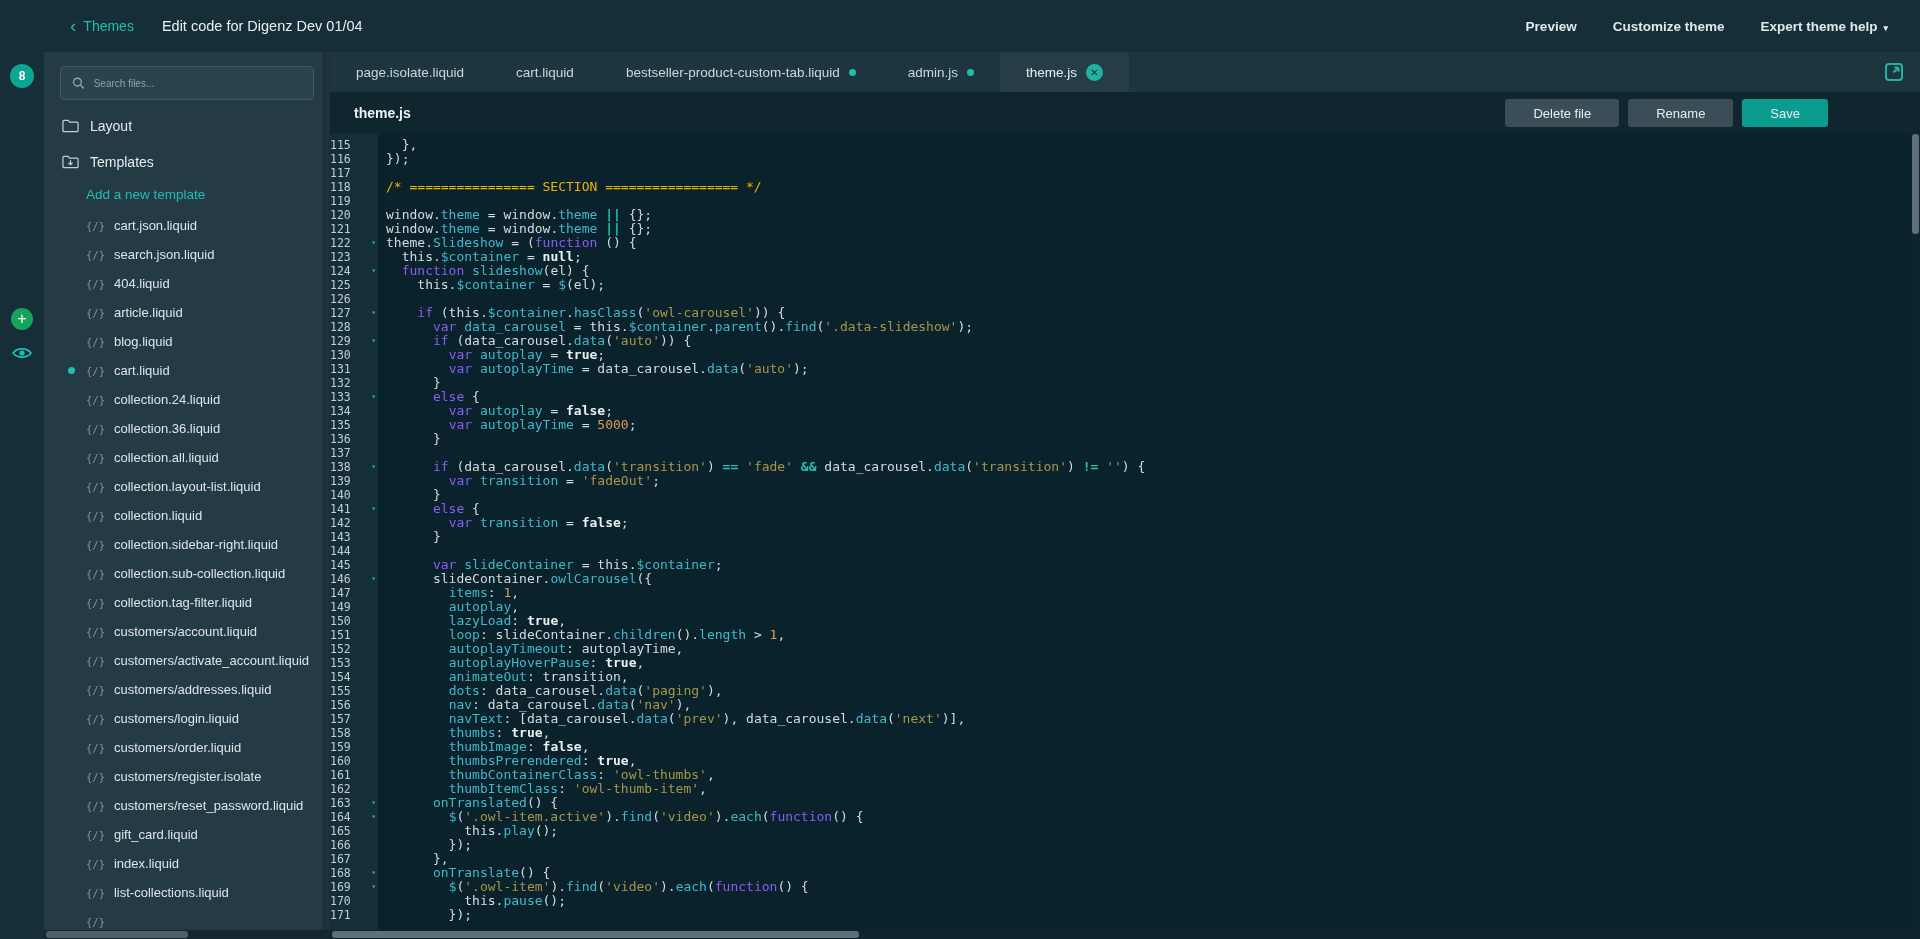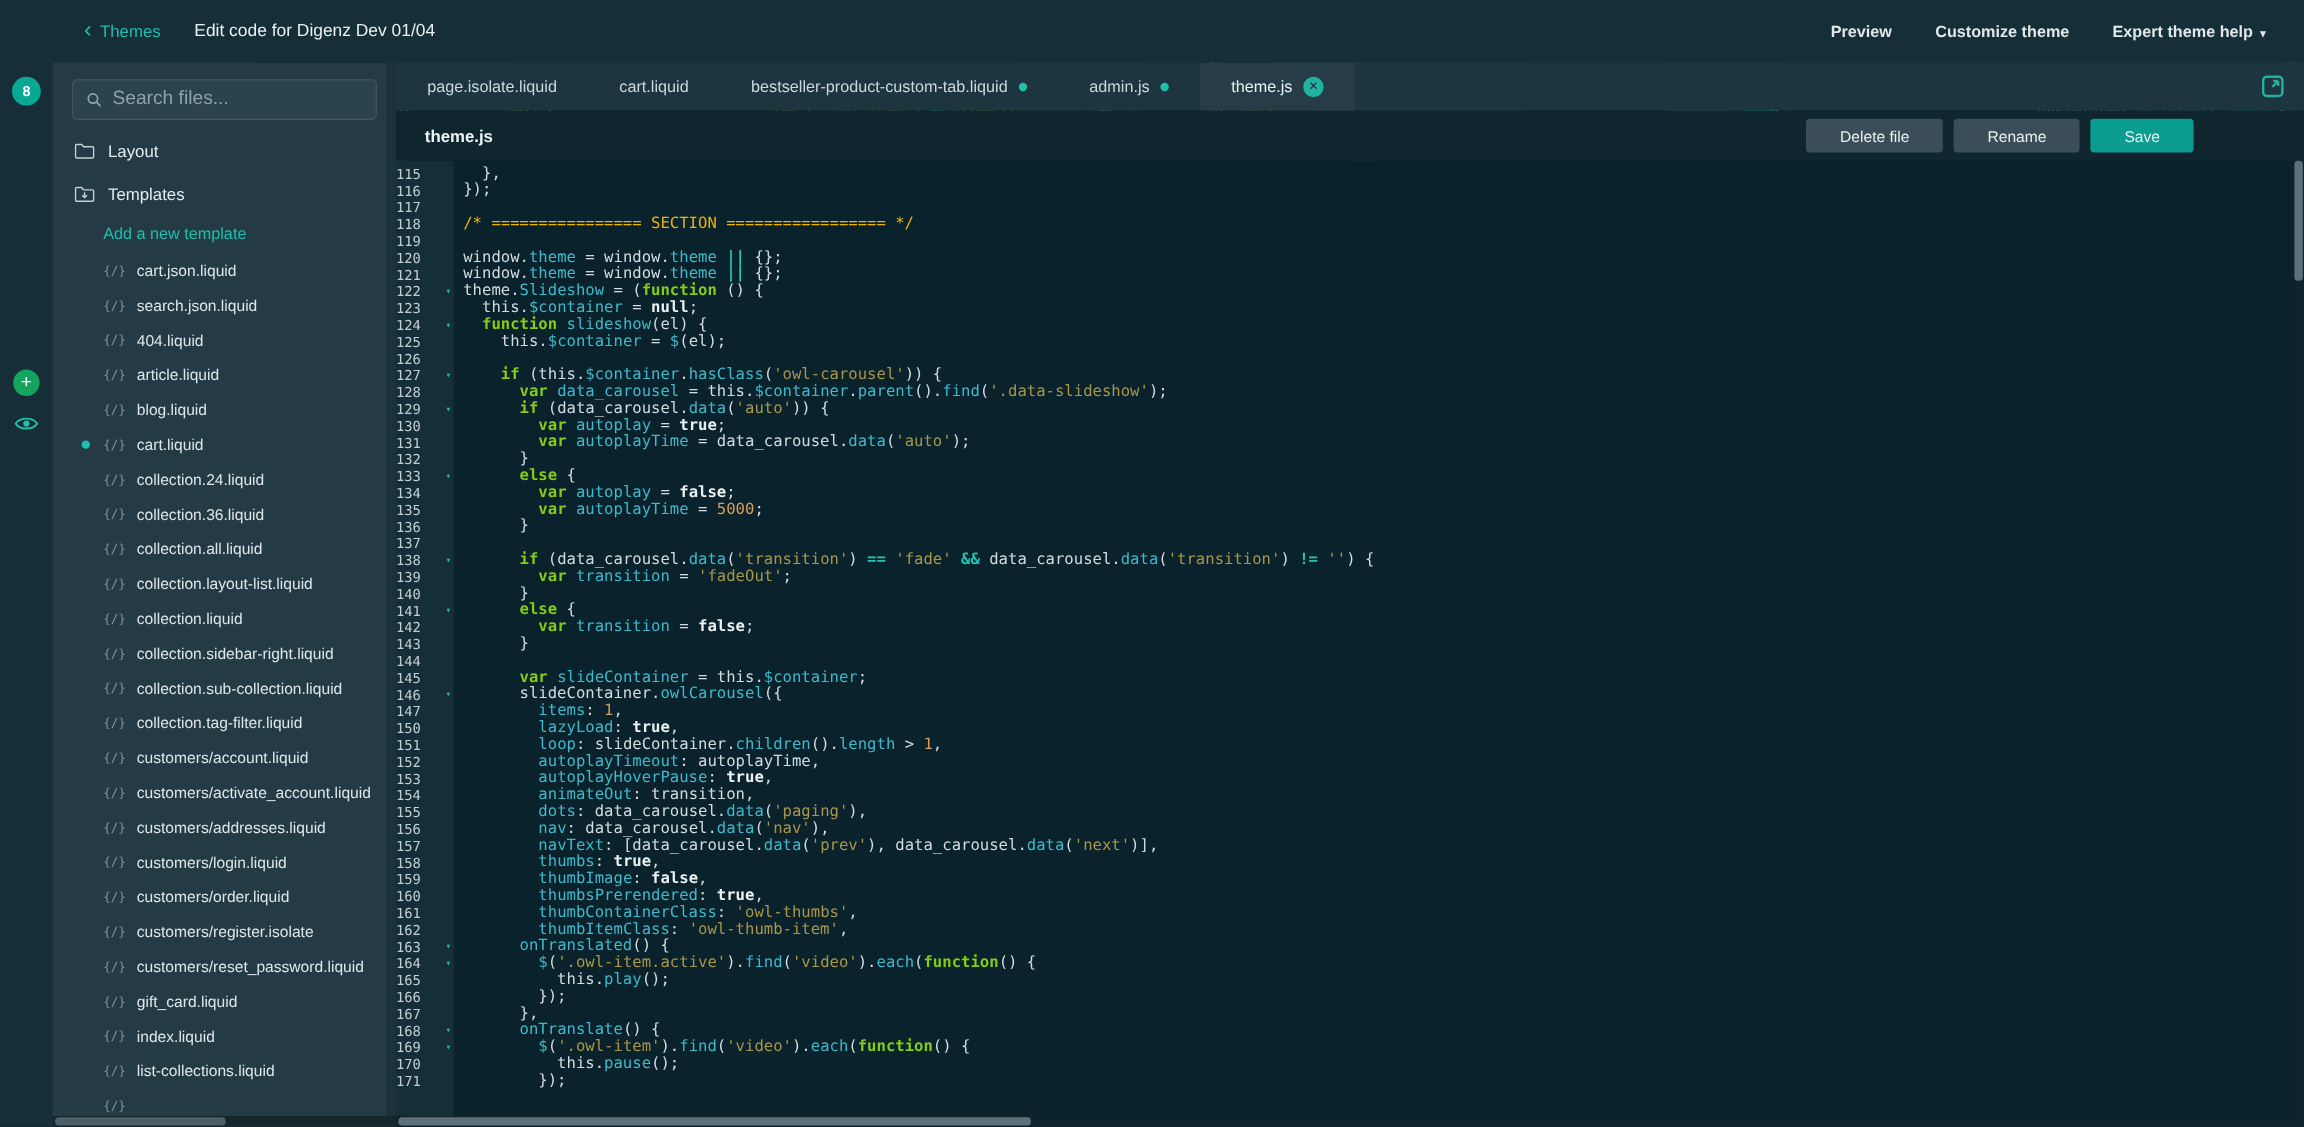--- a/index.html
+++ b/index.html
@@ -18,21 +18,21 @@
   .rail{position:fixed;top:52px;left:0;width:44px;height:887px;background:#162e38;z-index:20;}
   .badge{width:24px;height:24px;border-radius:50%;background:#0ba795;color:#fff;font-size:12px;font-weight:bold;display:flex;align-items:center;justify-content:center;margin:12px auto 0;}
   .rail-mid{position:absolute;top:256px;left:0;width:44px;display:flex;flex-direction:column;align-items:center;gap:16px;}
   .plus-btn{width:22px;height:22px;border-radius:50%;background:#16a35d;color:#fff;font-size:16px;line-height:1;display:flex;align-items:center;justify-content:center;cursor:pointer;}
   .eye-btn{cursor:pointer;display:flex;}
 
   
   .sidebar{position:fixed;top:52px;left:44px;width:286px;height:887px;background:#243a44;overflow:hidden;z-index:10;}
   .sidebar-vtrack{position:absolute;right:0;top:0;width:8px;height:100%;background:#1c313a;}
   .search-box{margin:14px 16px 8px 16px;height:34px;background:#2b434d;border:1px solid #3f5761;border-radius:4px;display:flex;align-items:center;gap:9px;padding:0 11px;}
-  .search-box input{background:transparent;border:none;outline:none;color:#d3dee2;font-size:16px;width:100%;font-family:"Liberation Sans",sans-serif;}
+  .search-box input{background:transparent;border:none;outline:none;color:#d3dee2;font-size:10px;width:100%;font-family:"Liberation Sans",sans-serif;}
   .search-box input::placeholder{color:#8da2aa;}
   .section{display:flex;align-items:center;gap:11px;padding:0 18px;height:36px;color:#e4ebee;font-size:14px;cursor:pointer;}
   .add-link{color:#20bfad;font-size:13.5px;padding:7px 18px 9px 42px;cursor:pointer;}
   .file-list{position:relative;}
   .file-item{display:flex;align-items:center;gap:9px;height:29px;padding-left:42px;color:#dde6e9;font-size:13px;white-space:nowrap;position:relative;cursor:pointer;overflow:hidden;}
   .file-icon{color:#7e949d;font-size:10.5px;font-family:"DejaVu Sans Mono",monospace;flex:none;}
   .active-dot{position:absolute;left:24px;top:11px;width:7px;height:7px;border-radius:50%;background:#20bfad;}
   .sidebar-hscroll{position:absolute;bottom:0;left:0;width:286px;height:9px;background:#15262d;}
   .sidebar-hthumb{position:absolute;left:2px;top:1px;height:7px;width:142px;background:#4d6069;border-radius:3px;}
 
@@ -53,21 +53,21 @@
   .btn.save{background:#0a9c8e;}
 
   
   .editor{flex:1;background:#0a222b;position:relative;overflow:hidden;}
   .gutter-bg{position:absolute;left:0;top:0;width:48px;height:100%;background:#152f39;}
   .code-lines{position:absolute;top:4px;left:0;right:0;}
   .line{display:flex;height:14px;line-height:14px;font-family:"DejaVu Sans Mono",monospace;font-size:13px;white-space:pre;}
   .gutter-cell{width:48px;flex:none;background:#152f39;color:#c3ced2;text-align:left;padding-right:20px;font-size:11.5px;position:relative;line-height:14px;}
   .fold{position:absolute;right:2px;top:1px;color:#23b5a5;font-size:8px;line-height:12px;cursor:pointer;}
   .code-cell{padding-left:8px;color:#d2dce0;}
-  .t-kw{color:#84cc16;font-weight:bold;}
+  .t-kw{color:#8b5cf6;font-weight:normal;}
   .t-bool{color:#eaf1f3;font-weight:bold;}
   .t-num{color:#d79d5e;}
   .t-str{color:#a8964a;}
   .t-prop{color:#3fb9cc;}
   .t-fn{color:#3fb9cc;}
   .t-op{color:#22c4b2;font-weight:bold;}
   .t-com{color:#eab308;}
 
   
   .v-scroll{position:fixed;right:0;top:134px;width:9px;height:805px;background:#0e242d;z-index:25;}
@@ -301,20 +301,21 @@
         <div class="line"><span class="gutter-cell">138<span class="fold">▾</span></span><span class="code-cell">      <span class="t-kw">if</span> (data_carousel.<span class="t-prop">data</span>(<span class="t-str">'transition'</span>) <span class="t-op">==</span> <span class="t-str">'fade'</span> <span class="t-op">&amp;&amp;</span> data_carousel.<span class="t-prop">data</span>(<span class="t-str">'transition'</span>) <span class="t-op">!=</span> <span class="t-str">''</span>) {</span></div>
         <div class="line"><span class="gutter-cell">139</span><span class="code-cell">        <span class="t-kw">var</span> <span class="t-prop">transition</span> = <span class="t-str">'fadeOut'</span>;</span></div>
         <div class="line"><span class="gutter-cell">140</span><span class="code-cell">      }</span></div>
         <div class="line"><span class="gutter-cell">141<span class="fold">▾</span></span><span class="code-cell">      <span class="t-kw">else</span> {</span></div>
         <div class="line"><span class="gutter-cell">142</span><span class="code-cell">        <span class="t-kw">var</span> <span class="t-prop">transition</span> = <span class="t-bool">false</span>;</span></div>
         <div class="line"><span class="gutter-cell">143</span><span class="code-cell">      }</span></div>
         <div class="line"><span class="gutter-cell">144</span><span class="code-cell"></span></div>
         <div class="line"><span class="gutter-cell">145</span><span class="code-cell">      <span class="t-kw">var</span> <span class="t-prop">slideContainer</span> = this.<span class="t-prop">$container</span>;</span></div>
         <div class="line"><span class="gutter-cell">146<span class="fold">▾</span></span><span class="code-cell">      slideContainer.<span class="t-prop">owlCarousel</span>({</span></div>
         <div class="line"><span class="gutter-cell">147</span><span class="code-cell">        <span class="t-prop">items</span>: <span class="t-num">1</span>,</span></div>
+        <div class="line"><span class="gutter-cell">149</span><span class="code-cell">        <span class="t-prop">autoplay</span>,</span></div>
         <div class="line"><span class="gutter-cell">150</span><span class="code-cell">        <span class="t-prop">lazyLoad</span>: <span class="t-bool">true</span>,</span></div>
         <div class="line"><span class="gutter-cell">151</span><span class="code-cell">        <span class="t-prop">loop</span>: slideContainer.<span class="t-prop">children</span>().<span class="t-prop">length</span> &gt; <span class="t-num">1</span>,</span></div>
         <div class="line"><span class="gutter-cell">152</span><span class="code-cell">        <span class="t-prop">autoplayTimeout</span>: autoplayTime,</span></div>
         <div class="line"><span class="gutter-cell">153</span><span class="code-cell">        <span class="t-prop">autoplayHoverPause</span>: <span class="t-bool">true</span>,</span></div>
         <div class="line"><span class="gutter-cell">154</span><span class="code-cell">        <span class="t-prop">animateOut</span>: transition,</span></div>
         <div class="line"><span class="gutter-cell">155</span><span class="code-cell">        <span class="t-prop">dots</span>: data_carousel.<span class="t-prop">data</span>(<span class="t-str">'paging'</span>),</span></div>
         <div class="line"><span class="gutter-cell">156</span><span class="code-cell">        <span class="t-prop">nav</span>: data_carousel.<span class="t-prop">data</span>(<span class="t-str">'nav'</span>),</span></div>
         <div class="line"><span class="gutter-cell">157</span><span class="code-cell">        <span class="t-prop">navText</span>: [data_carousel.<span class="t-prop">data</span>(<span class="t-str">'prev'</span>), data_carousel.<span class="t-prop">data</span>(<span class="t-str">'next'</span>)],</span></div>
         <div class="line"><span class="gutter-cell">158</span><span class="code-cell">        <span class="t-prop">thumbs</span>: <span class="t-bool">true</span>,</span></div>
         <div class="line"><span class="gutter-cell">159</span><span class="code-cell">        <span class="t-prop">thumbImage</span>: <span class="t-bool">false</span>,</span></div>

